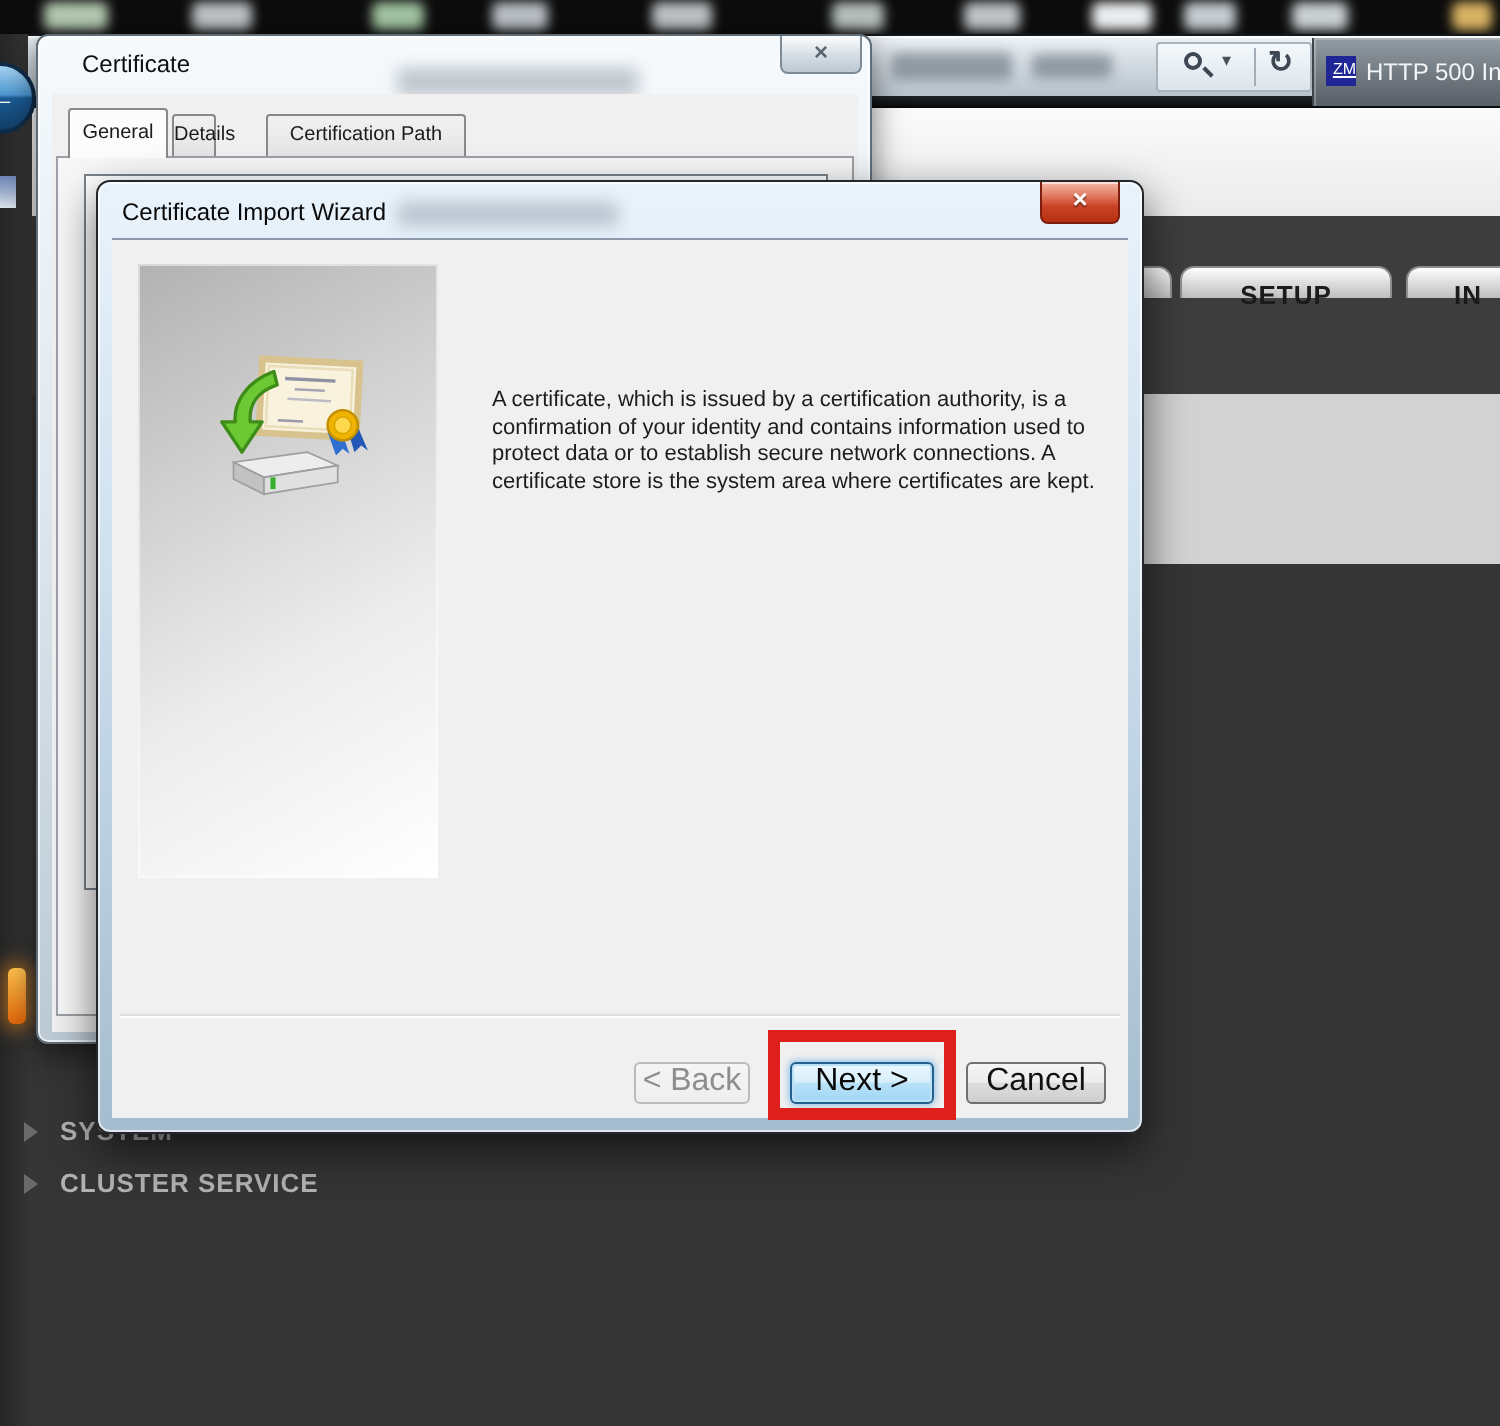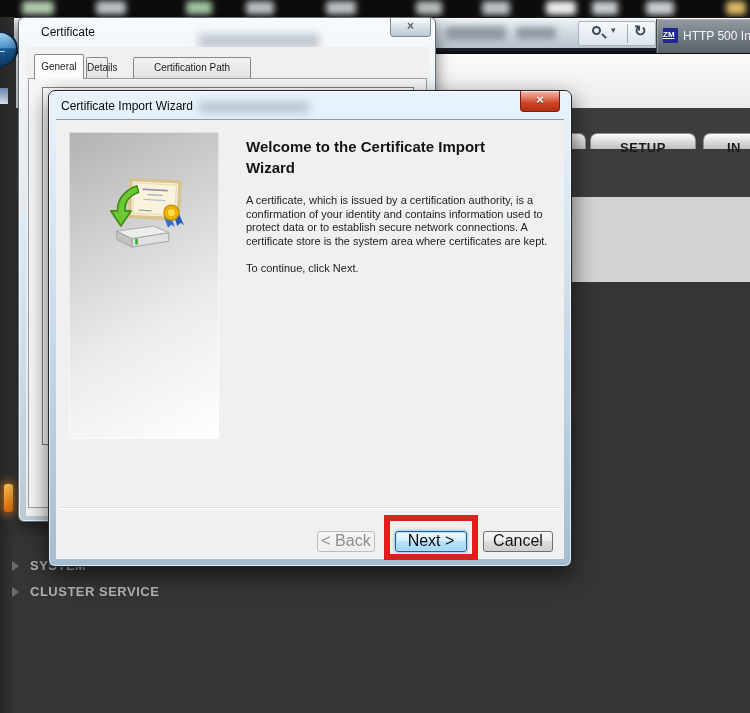--- a/index.html
+++ b/index.html
@@ -23,21 +23,21 @@
     background:linear-gradient(180deg,#f4f8fb,#dde5eb);border:1px solid #aab4bd;border-radius:2px}
   #mag{left:592px;top:26px;width:9px;height:9px;border:2px solid #3e4854;border-radius:50%;z-index:4}
   #mag-handle{left:601px;top:35px;width:6px;height:2px;background:#3e4854;transform:rotate(45deg);z-index:4}
   #search-caret{left:611px;top:25px;font-size:9px;color:#4a5058;z-index:4}
   #search-divider{left:627px;top:24px;width:1px;height:19px;background:#a3adb6;z-index:4}
   #refresh{left:634px;top:22px;font-size:15px;font-weight:bold;color:#3e4854;z-index:4}
   #tabzone{left:656px;top:19px;width:94px;height:34px;z-index:3;
     background:linear-gradient(180deg,#939ba3 0%,#6e767e 60%,#585f66 100%);
     border-left:1px solid #3f454b;box-shadow:inset 1px 1px 0 rgba(255,255,255,.25)}
   #favicon{left:663px;top:28px;width:15px;height:15px;background:#1f2796;z-index:4;
-    color:#fff;font-size:8px;font-weight:bold;text-align:left;line-height:14px;
+    color:#fff;font-size:8px;font-weight:normal;text-align:right;line-height:14px;
     text-decoration:underline;letter-spacing:0}
   #tabtitle{left:683px;top:29px;z-index:4;color:#f3f5f7;font-size:12px;white-space:nowrap}
   #backbtn{left:-18px;top:31px;width:36px;height:36px;border-radius:50%;z-index:3;
     background:linear-gradient(180deg,#a5d4f2 0%,#4e97d0 45%,#1c5c97 50%,#123e66 100%);
     border:2px solid #0e2c49;color:#fff;font-size:17px;font-weight:bold;
     text-align:center;line-height:32px}
 
   
   #page-white{left:16px;top:53px;width:734px;height:55px;z-index:1;
     background:linear-gradient(180deg,#fbfbfb,#ebebeb)}
@@ -68,21 +68,21 @@
   #certdlg-close{position:absolute;left:371px;top:0;width:41px;height:19px;
     background:linear-gradient(180deg,#fdfdfd 0%,#d8e0e7 50%,#bdc8d1 100%);
     border:1px solid #7e8b96;border-top:none;border-radius:0 0 4px 4px;
     color:#5a6570;font-size:12px;font-weight:bold;text-align:center;line-height:16px}
   #certdlg-content{position:absolute;left:7px;top:29px;width:403px;height:469px;background:#f0f0f0}
   .certtab{position:absolute;font-size:10px;color:#1a1a1a;text-align:center;
     border:1px solid #898989;border-bottom:none;border-radius:2px 2px 0 0;
     background:linear-gradient(180deg,#f1f1f1,#e4e4e4)}
   #certtab-general{left:8px;top:7px;width:50px;height:25px;line-height:24px;background:#fcfcfc;z-index:2}
   #certtab-details{left:60px;top:10px;width:22px;height:21px;line-height:20px;z-index:1}
-  #certtab-path{left:107px;top:10px;width:118px;height:21px;line-height:20px;z-index:1}
+  #certtab-path{left:107px;top:10px;width:100px;height:21px;line-height:20px;z-index:1}
   #certtab-page{position:absolute;left:2px;top:31px;width:399px;height:430px;
     background:#f7f7f7;border:1px solid #9aa0a5;z-index:1}
   #cert-sunken{position:absolute;left:13px;top:8px;width:372px;height:358px;
     background:#fff;border:1px solid #7a828c}
   #cert-link{position:absolute;left:12px;top:412px;font-size:11px;color:#35393d;white-space:nowrap}
 
   
   #wizard{left:48px;top:90px;width:524px;height:477px;z-index:20;
     background:linear-gradient(180deg,#e9f3fb 0%,#cfe0ee 40%,#a5bdcf 100%);
     border:1px solid #23272b;border-radius:7px;
@@ -204,24 +204,22 @@
           <polygon points="82,49 86,62 90,58 94,61 88,47" fill="#2458b8"></polygon>
           <circle cx="79" cy="46" r="9" fill="#f0b400" stroke="#c28f00" stroke-width="1.5"></circle>
           <circle cx="79" cy="46" r="5" fill="#ffd84d" stroke="#d8a800" stroke-width="1"></circle>
           <path d="M38,14 C22,20 14,32 15,44 L7,44 L19,62 L31,44 L24,44 C23,34 28,26 40,22 Z" fill="#6cc833" stroke="#3e8c18" stroke-width="2" stroke-linejoin="round"></path>
           <polygon points="14,68 58,62 76,70 32,77" fill="#ededed" stroke="#9e9e9e" stroke-width="1"></polygon>
           <polygon points="32,77 76,70 76,80 32,87" fill="#e0e0e0" stroke="#9e9e9e" stroke-width="1"></polygon>
           <polygon points="14,68 32,77 32,87 14,78" fill="#c2c2c2" stroke="#9e9e9e" stroke-width="1"></polygon>
           <rect x="36" y="77" width="3" height="7" fill="#35b02a"></rect>
         </svg>
       </div>
-      <div id="wizard-heading">Welcome to the Certificate Import Wizard</div>
       <div id="wizard-textcol">
         <p>A certificate, which is issued by a certification authority, is a confirmation of your identity and contains information used to protect data or to establish secure network connections. A certificate store is the system area where certificates are kept.</p>
-        <p>To continue, click Next.</p>
       </div>
       <div id="wizard-separator"></div>
       <div class="wizbtn" id="btn-back">&lt; Back</div>
       <div class="wizbtn" id="btn-next">Next &gt;</div>
       <div class="wizbtn" id="btn-cancel">Cancel</div>
     </div>
   </div>
 
   <div id="red-rect" class="abs" style="border-color: rgb(223, 31, 28);"></div>
 

